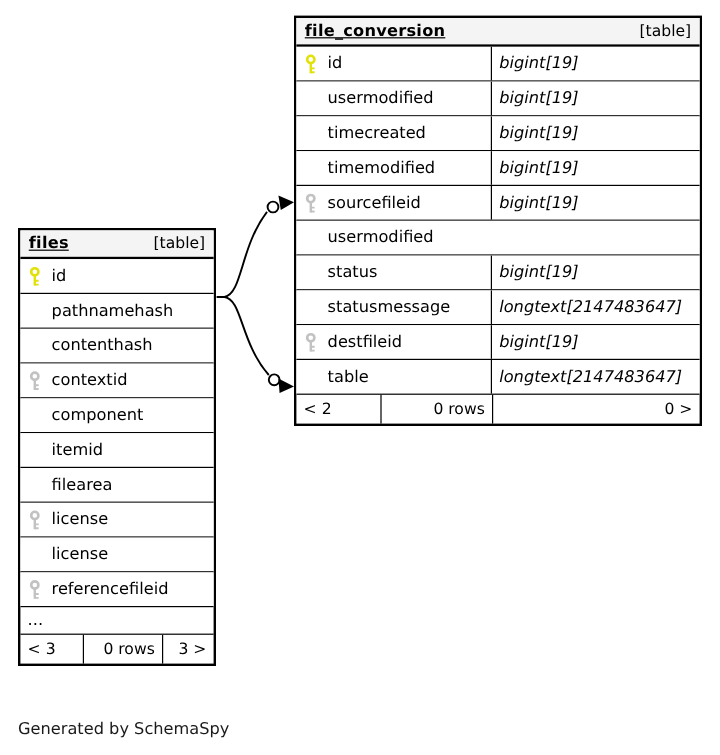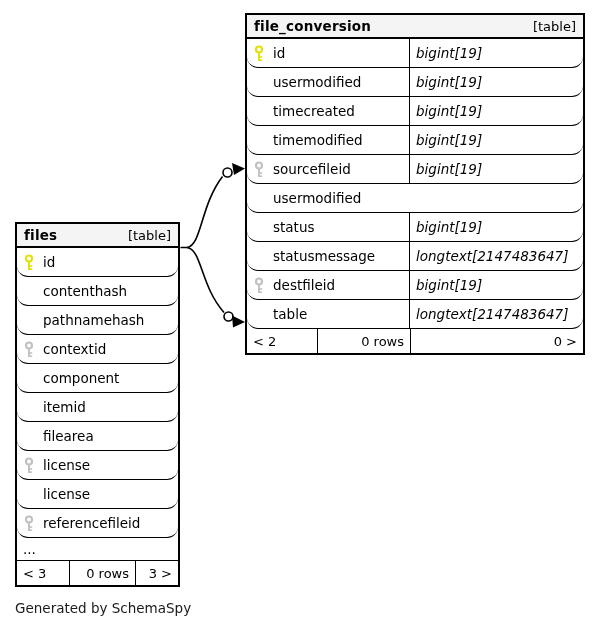--- a/index.html
+++ b/index.html
@@ -21,41 +21,40 @@
     left: 0; top: 0;
     width: 600px; height: 629px;
     pointer-events: none;
   }
   .table-node {
     position: absolute;
     background: #ffffff;
     border: 2px solid #000000;
   }
   #table-file-conversion { left: 245px; top: 13px; width: 340px; }
-  #table-files { left: 15px; top: 222px; width: 165px; }
+  #table-files { left: 15px; top: 190px; width: 165px; }
 
   .tbl-header {
     height: 24px;
     background: var(--header-bg, #f4f4f4);
     border-bottom: 2px solid #000000;
     display: flex;
     justify-content: space-between;
     align-items: center;
     padding: 0 7px;
   }
-  .tbl-name { font-weight: bold; font-size: 13.5px; letter-spacing: 0.2px; }
+  .tbl-name { font-weight: bold; font-size: 13.5px; letter-spacing: 0.2px; text-decoration: underline; }
   .tbl-badge { font-size: 13px; }
 
   .row {
     display: flex;
     height: 29px;
     border-bottom: 1px solid #000000;
     background: #ffffff;
     align-items: stretch;
-    border-radius: 11px;
   }
   .name-cell {
     display: flex;
     align-items: center;
     padding-left: 7px;
     overflow: hidden;
     white-space: nowrap;
   }
   #table-file-conversion .name-cell { width: 162px; flex: none; }
   #table-files .name-cell { flex: 1; }
@@ -247,27 +246,27 @@
               <line x1="5" y1="12" x2="8.2" y2="12" stroke="var(--pk)" stroke-width="1.6"></line>
               <line x1="5" y1="15.2" x2="8.2" y2="15.2" stroke="var(--pk)" stroke-width="1.6"></line>
             </svg>
           </span>
           <span class="col-name">id</span>
         </div>
     </div>
     <div class="row">
       <div class="name-cell">
           <span class="key-slot"></span>
+          <span class="col-name">pathnamehash</span>
+        </div>
+    </div>
+    <div class="row">
+      <div class="name-cell">
+          <span class="key-slot"></span>
           <span class="col-name">contenthash</span>
-        </div>
-    </div>
-    <div class="row">
-      <div class="name-cell">
-          <span class="key-slot"></span>
-          <span class="col-name">pathnamehash</span>
         </div>
     </div>
     <div class="row">
       <div class="name-cell">
           <span class="key-slot">
             <svg class="key-icon fk" width="10" height="17" viewBox="0 0 10 17">
               <circle cx="5" cy="4.5" r="3" fill="none" stroke="var(--fk)" stroke-width="2.2"></circle>
               <line x1="5" y1="7.5" x2="5" y2="16" stroke="var(--fk)" stroke-width="2"></line>
               <line x1="5" y1="12" x2="8.2" y2="12" stroke="var(--fk)" stroke-width="1.6"></line>
               <line x1="5" y1="15.2" x2="8.2" y2="15.2" stroke="var(--fk)" stroke-width="1.6"></line>

